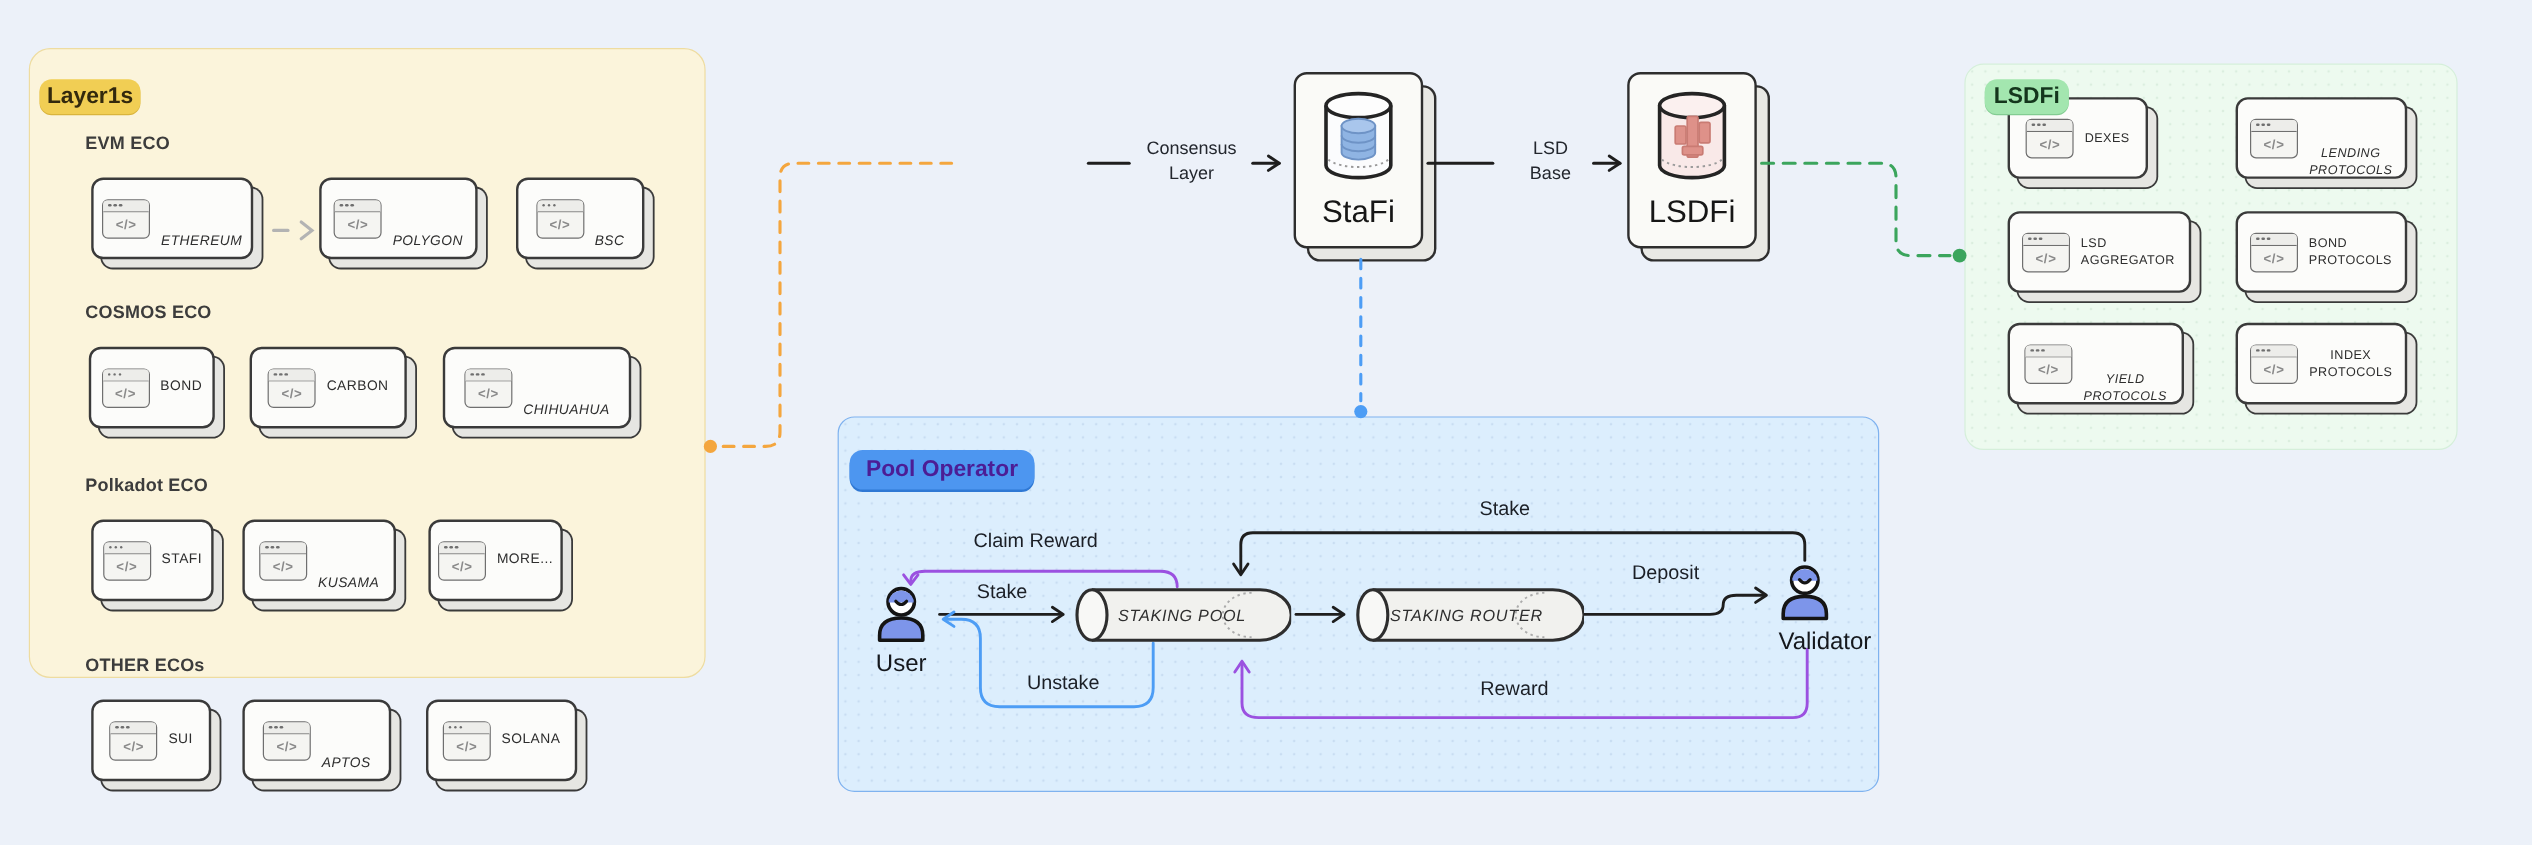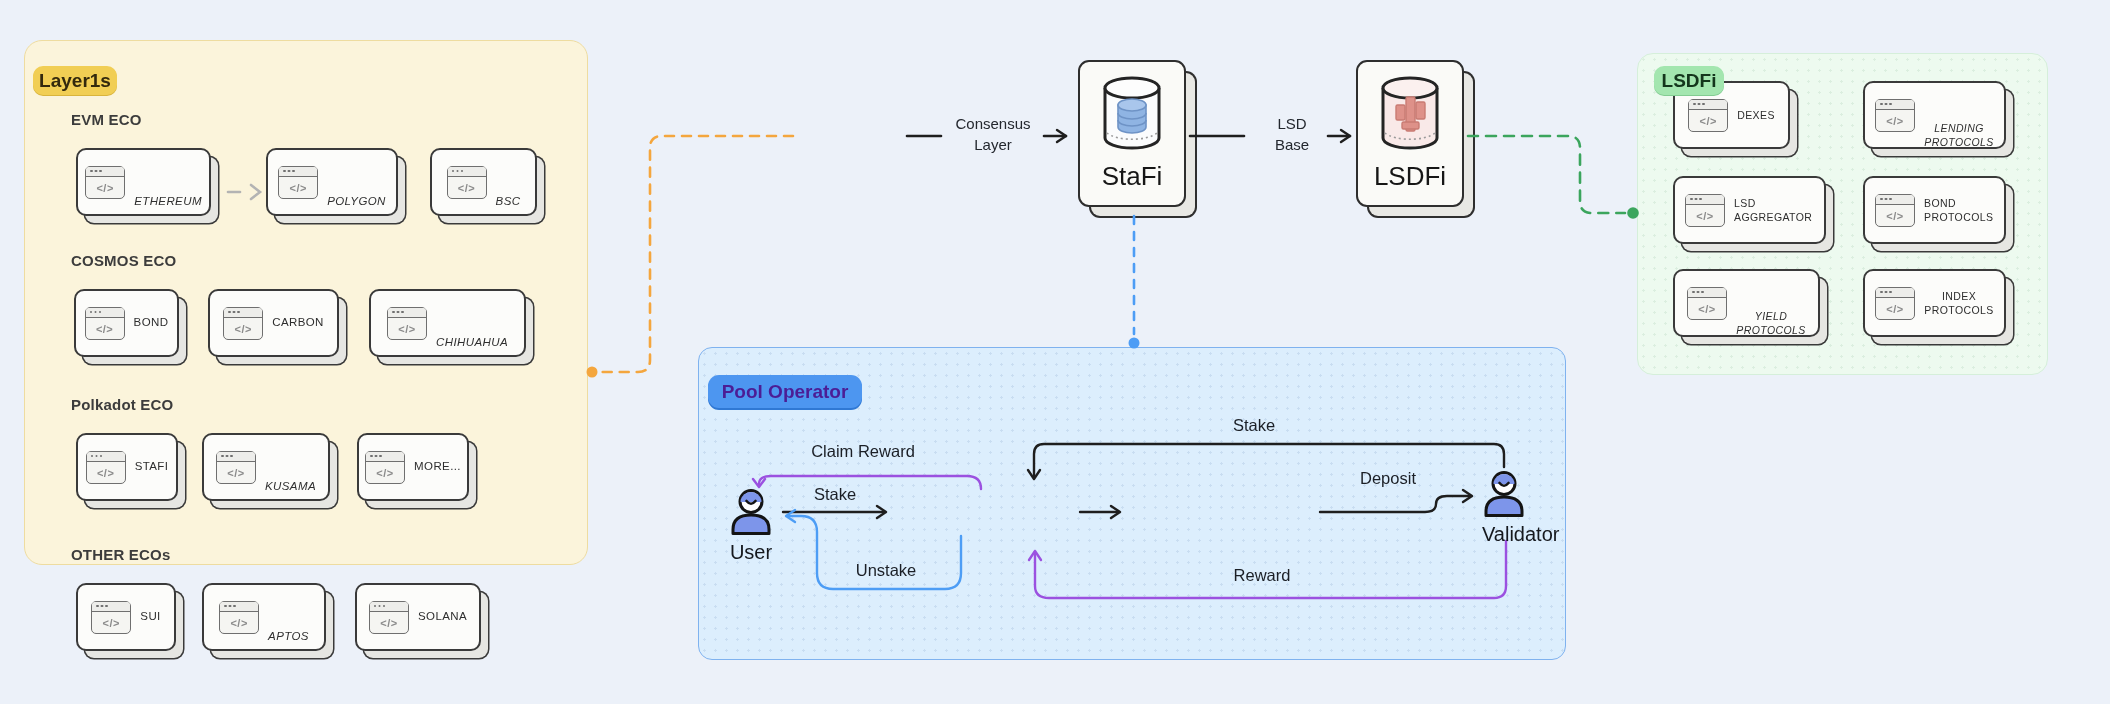--- a/index.html
+++ b/index.html
@@ -346,16 +346,32 @@
     <div class="actor" style="left:783px;top:122px">
       <svg width="44" height="47" viewBox="0 0 44 47">
         <circle cx="22" cy="13.5" r="11" fill="#FFFFFF" stroke="#141414" stroke-width="3"></circle>
         <path d="M11.6,12 A10.8,10.8 0 0 1 32.4,12 L32.4,14 L11.6,14 Z" fill="#7D95EA"></path>
         <path d="M17.5,13 q4.5,5.5 9,0" stroke="#141414" stroke-width="2.6" fill="none" stroke-linecap="round"></path>
         <path d="M4,45.5 v-4 q0,-14.5 18,-14.5 q18,0 18,14.5 v4 z" fill="#7D95EA" stroke="#141414" stroke-width="3" stroke-linejoin="round"></path>
       </svg>
       <div class="alabel">Validator</div>
     </div>
 
-
+    <div class="cyl" style="left:195px;top:141px">
+      <svg width="182" height="47" viewBox="0 0 182 47">
+        <path d="M16,2.5 H156 A26,21 0 0 1 156,44.5 H16" fill="#F1F1EE" stroke="#2E2E2E" stroke-width="2.6" stroke-linejoin="round"></path>
+        <ellipse cx="16" cy="23.5" rx="12.5" ry="21" fill="#F8F8F6" stroke="#2E2E2E" stroke-width="2.6"></ellipse>
+        <path d="M149,5 A24,18.5 0 0 0 149,42" fill="none" stroke="#ABABAB" stroke-width="1.6" stroke-dasharray="2 3"></path>
+        <text x="91" y="28.5" text-anchor="middle" font-size="13.5" font-style="italic" letter-spacing="0.6" fill="#2E2E2E">STAKING POOL</text>
+      </svg>
+    </div>
+
+    <div class="cyl" style="left:429px;top:141px">
+      <svg width="192" height="47" viewBox="0 0 192 47">
+        <path d="M16,2.5 H166 A26,21 0 0 1 166,44.5 H16" fill="#F1F1EE" stroke="#2E2E2E" stroke-width="2.6" stroke-linejoin="round"></path>
+        <ellipse cx="16" cy="23.5" rx="12.5" ry="21" fill="#F8F8F6" stroke="#2E2E2E" stroke-width="2.6"></ellipse>
+        <path d="M159,5 A24,18.5 0 0 0 159,42" fill="none" stroke="#ABABAB" stroke-width="1.6" stroke-dasharray="2 3"></path>
+        <text x="94" y="28.5" text-anchor="middle" font-size="13.5" font-style="italic" letter-spacing="0.6" fill="#2E2E2E">STAKING ROUTER</text>
+      </svg>
+    </div>
   </div>
 
 </div>
 
 </body></html>

